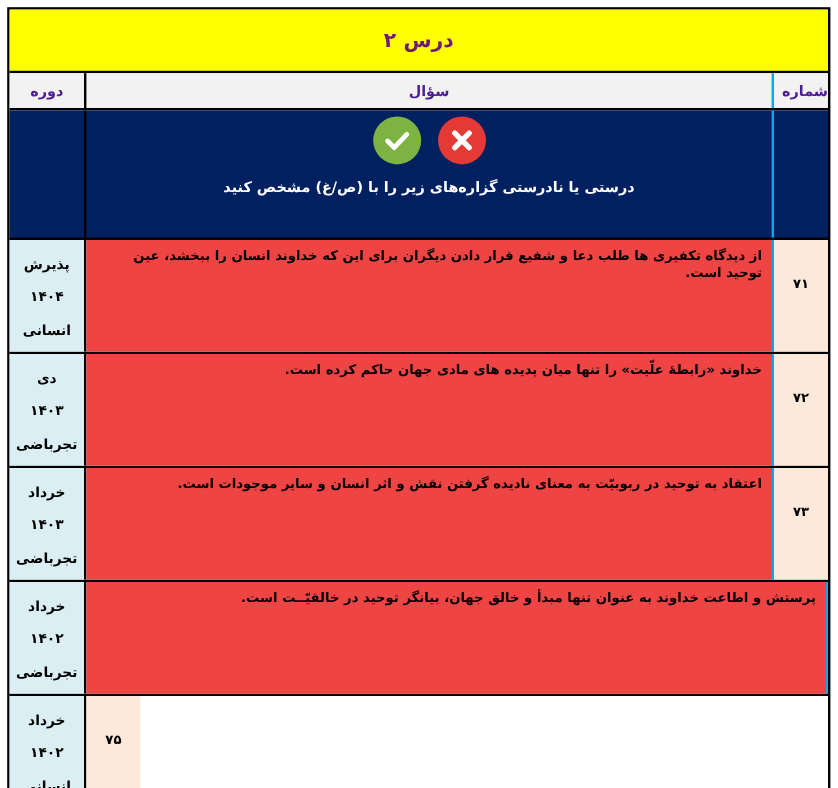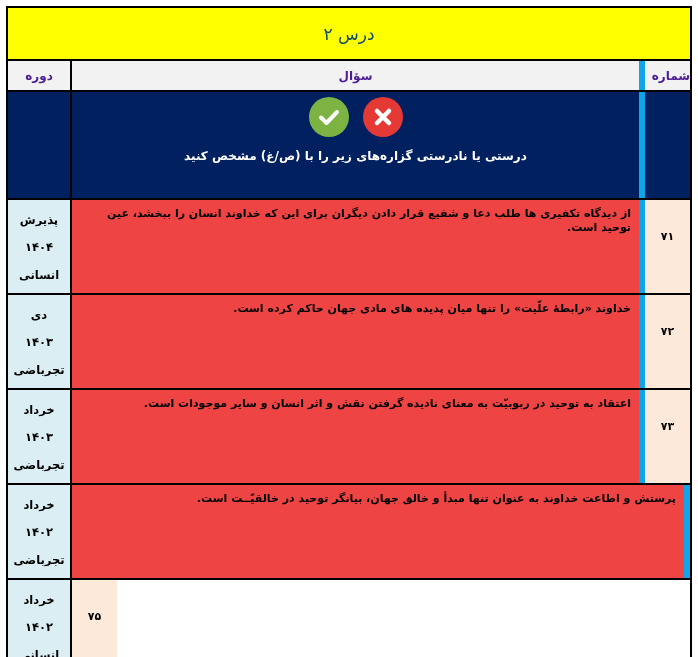--- a/index.html
+++ b/index.html
@@ -21,40 +21,40 @@
       direction: ltr;
     }
     .title-bar {
       height: 51px;
       background: #ffff00;
       border-bottom: 2px solid #000;
       display: flex;
       align-items: center;
       justify-content: center;
       direction: rtl;
-      font-weight: normal;
+      font-weight: bold;
       font-size: 17px;
-      color: #0c4a6e;
+      color: #701a75;
     }
     .row {
       display: flex;
       flex-direction: row;
       border-bottom: 2px solid #000;
       box-sizing: border-box;
     }
     .row:last-child { border-bottom: 2px solid #000; }
     .col-term {
       width: 64px;
       border-right: 2px solid #000;
       box-sizing: border-box;
       flex: none;
     }
     .col-q {
       flex: 1;
-      border-right: 6px solid #0ea5e9;
+      border-right: 2px solid #0ea5e9;
       box-sizing: border-box;
     }
     .col-num {
       width: 45px;
       flex: none;
       box-sizing: border-box;
     }
     .header-row { height: 31px; background: #f2f2f2; }
     .header-row > div {
       display: flex;

